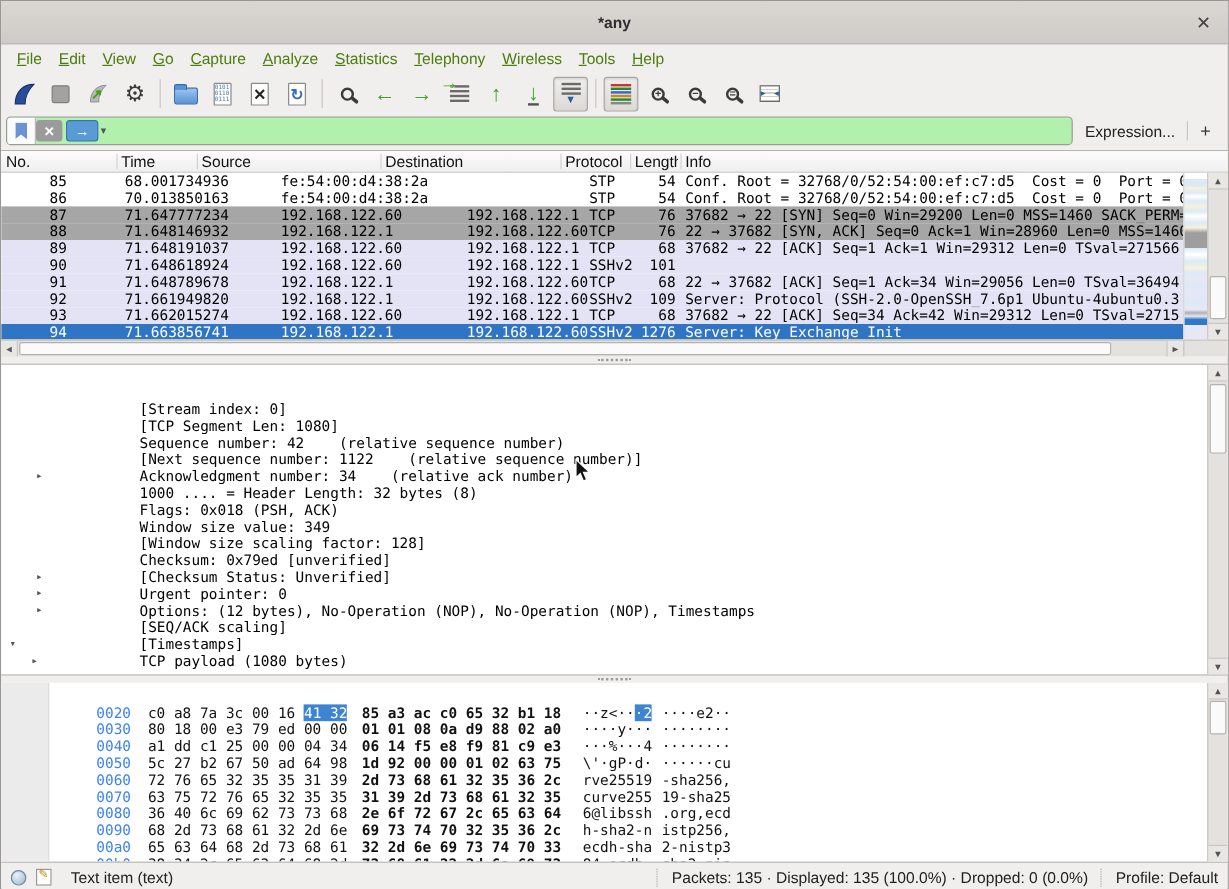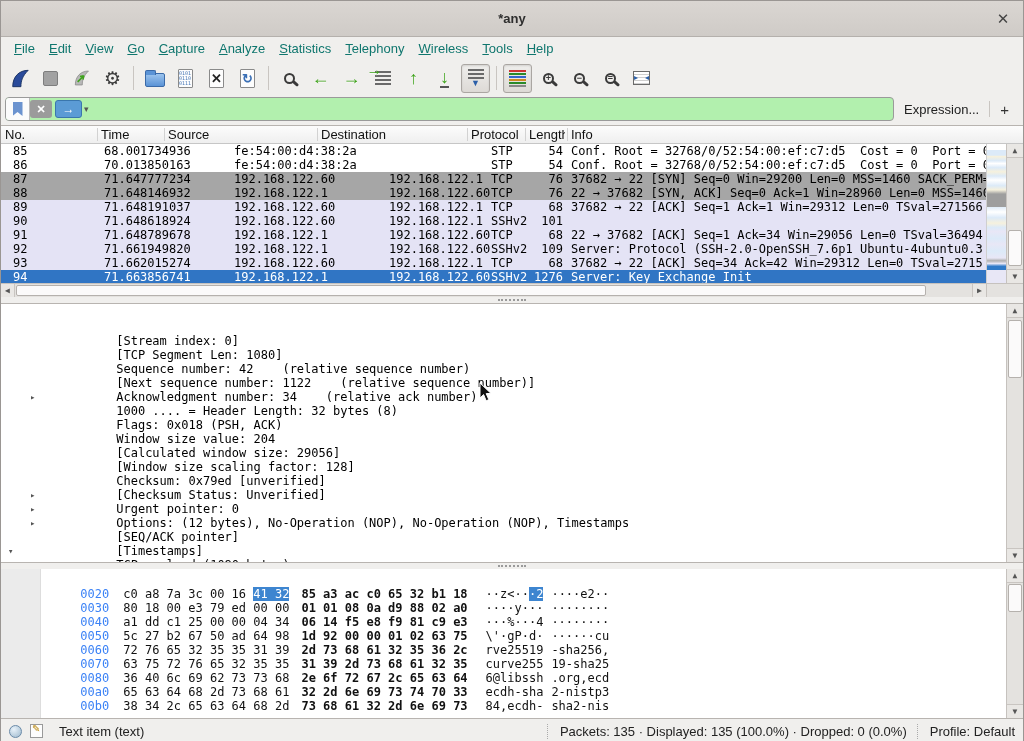--- a/index.html
+++ b/index.html
@@ -7,21 +7,21 @@
   body { font-family:"Liberation Sans", sans-serif; font-size:13px; color:#1a1a1a; }
   .window { width:1024px; height:741px; display:flex; flex-direction:column; background:#f0efed; border:1px solid #9a9693; position:relative; }
 
   
   .titlebar { height:36px; background:linear-gradient(#dad6d2,#cfcbc7); border-bottom:1px solid #b4b0ac; display:flex; align-items:center; justify-content:center; position:relative; flex:0 0 36px; }
   .title-text { font-weight:bold; font-size:13px; color:#2e2e2e; }
   .close-btn { position:absolute; right:10px; top:8px; width:20px; height:20px; display:flex; align-items:center; justify-content:center; font-size:15px; color:#444; cursor:default; }
 
   
   .menubar { height:23px; flex:0 0 23px; display:flex; align-items:center; padding-left:6px; background:#f0efed; }
-  .menu-item { padding:2px 7px; color:#0f766e; }
+  .menu-item { padding:2px 7px; color:#4d7c0f; }
   .menu-item::first-letter { text-decoration:underline; }
 
   
   .toolbar { height:36px; flex:0 0 36px; display:flex; align-items:center; padding-left:4px; gap:2px; background:#f0efed; }
   .tsep { width:1px; height:24px; background:#c9c5c1; margin:0 4px; }
   .tbtn { width:29px; height:29px; display:flex; align-items:center; justify-content:center; position:relative; border-radius:3px; }
   .tbtn.toggled { border:1px solid #aaa6a2; background:linear-gradient(#efeeec,#dddad6); box-shadow:inset 0 1px 2px rgba(0,0,0,.12); }
   .fin-blue { width:20px; height:21px; }
   .fin-gray { width:17px; height:18px; }
   .stop-sq { width:15px; height:15px; background:#a2a2a2; border:1px solid #7e7e7e; border-radius:2px; }
@@ -70,21 +70,21 @@
   .phdr { position:absolute; top:0; left:0; right:0; height:18px; background:linear-gradient(#fcfcfc,#efefef); border-bottom:1px solid #c6c6c6; font-family:"Liberation Sans", sans-serif; font-size:13px; color:#111; }
   .phdr span { position:absolute; top:1px; white-space:nowrap; }
   .phdr .csep { position:absolute; top:2px; bottom:2px; width:1px; background:#d2d2d2; }
   .prows { position:absolute; top:18px; left:0; right:37px; bottom:14px; overflow:hidden; }
   .prow { position:relative; height:14px; line-height:14px; white-space:pre; color:#000; }
   .prow span { position:absolute; top:0; white-space:pre; }
   .prow[data-color="white"] { background:#fff; }
   .prow[data-color="gray"]  { background:#a6a6a6; }
   .prow[data-color="lavender"] { background:#e4e3f5; }
   .prow[data-color="selected"] { background:#3075c4; color:#fff; }
-  .c-no { left:12px; width:95px; text-align:left; }
+  .c-no { left:0; width:95px; text-align:center; }
   .c-time { left:103px; }
   .c-src { left:233px; }
   .c-dst { left:388px; }
   .c-proto { left:490px; }
   .c-len { left:505px; width:57px; text-align:right; }
   .c-info { left:570px; }
   .minimap { position:absolute; top:18px; right:17px; width:20px; bottom:14px; border-left:1px solid #cfcfcf;
     background:linear-gradient(#ffffff 0%, #ffffff 4%, #dceaf8 4%, #dceaf8 8%, #f6f1dd 9%, #dceaf8 12%, #ffffff 14%, #dceaf8 17%, #f6f1dd 20%, #dceaf8 23%, #ffffff 26%, #dceaf8 30%, #f6f1dd 33%, #9e9e9e 36%, #9e9e9e 45%, #dceaf8 45%, #ffffff 49%, #dceaf8 53%, #f6f1dd 57%, #dceaf8 60%, #e8e7f6 63%, #dceaf8 68%, #e8e7f6 72%, #dceaf8 77%, #e8e7f6 82%, #b0b0b0 84%, #e8e7f6 86%, #2f7ac8 88%, #2f7ac8 91%, #e8e7f6 91%, #e8e7f6 100%); }
   
   .vscroll { position:absolute; right:0; width:17px; background:#e4e2df; border-left:1px solid #c6c2be; }
@@ -446,27 +446,23 @@
           <span>1000 .... = Header Length: 32 bytes (8)</span>
         </div>
 
         <div class="drow" data-lvl="2">
           <span class="arr">▸</span>
           <span>Flags: 0x018 (PSH, ACK)</span>
         </div>
 
         <div class="drow" data-lvl="2">
           <span class="arr"></span>
-          <span>Window size value: 204</span>
-        </div>
-
-        <div class="drow" data-lvl="2">
-          <span class="arr"></span>
-          <span>[Calculated window size: 29056]</span>
-        </div>
+          <span>Window size value: 349</span>
+        </div>
+
 
         <div class="drow" data-lvl="2">
           <span class="arr"></span>
           <span>[Window size scaling factor: 128]</span>
         </div>
 
         <div class="drow" data-lvl="2">
           <span class="arr"></span>
           <span>Checksum: 0x79ed [unverified]</span>
         </div>
@@ -481,21 +477,21 @@
           <span>Urgent pointer: 0</span>
         </div>
 
         <div class="drow" data-lvl="2">
           <span class="arr">▸</span>
           <span>Options: (12 bytes), No-Operation (NOP), No-Operation (NOP), Timestamps</span>
         </div>
 
         <div class="drow" data-lvl="2">
           <span class="arr">▸</span>
-          <span>[SEQ/ACK pointer]</span>
+          <span>[SEQ/ACK scaling]</span>
         </div>
 
         <div class="drow" data-lvl="2">
           <span class="arr">▸</span>
           <span>[Timestamps]</span>
         </div>
 
         <div class="drow" data-lvl="2">
           <span class="arr"></span>
           <span>TCP payload (1080 bytes)</span>
@@ -547,20 +543,23 @@
         </div>
 
         <div class="hrow">
           <span class="off">0070</span><span class="h1"><span>63 75 72 76 65 32 35 35</span><span class="selb"></span><span></span></span><span class="h2">31 39 2d 73 68 61 32 35</span><span class="a1"><span>curve255</span><span class="selb"></span><span></span></span><span class="a2">19-sha25</span>
         </div>
 
         <div class="hrow">
           <span class="off">0080</span><span class="h1"><span>36 40 6c 69 62 73 73 68</span><span class="selb"></span><span></span></span><span class="h2">2e 6f 72 67 2c 65 63 64</span><span class="a1"><span>6@libssh</span><span class="selb"></span><span></span></span><span class="a2">.org,ecd</span>
         </div>
 
+        <div class="hrow">
+          <span class="off">0090</span><span class="h1"><span>68 2d 73 68 61 32 2d 6e</span><span class="selb"></span><span></span></span><span class="h2">69 73 74 70 32 35 36 2c</span><span class="a1"><span>h-sha2-n</span><span class="selb"></span><span></span></span><span class="a2">istp256,</span>
+        </div>
 
         <div class="hrow">
           <span class="off">00a0</span><span class="h1"><span>65 63 64 68 2d 73 68 61</span><span class="selb"></span><span></span></span><span class="h2">32 2d 6e 69 73 74 70 33</span><span class="a1"><span>ecdh-sha</span><span class="selb"></span><span></span></span><span class="a2">2-nistp3</span>
         </div>
 
         <div class="hrow">
           <span class="off">00b0</span><span class="h1"><span>38 34 2c 65 63 64 68 2d</span><span class="selb"></span><span></span></span><span class="h2">73 68 61 32 2d 6e 69 73</span><span class="a1"><span>84,ecdh-</span><span class="selb"></span><span></span></span><span class="a2">sha2-nis</span>
         </div>
       </div>
     <div class="vscroll">

